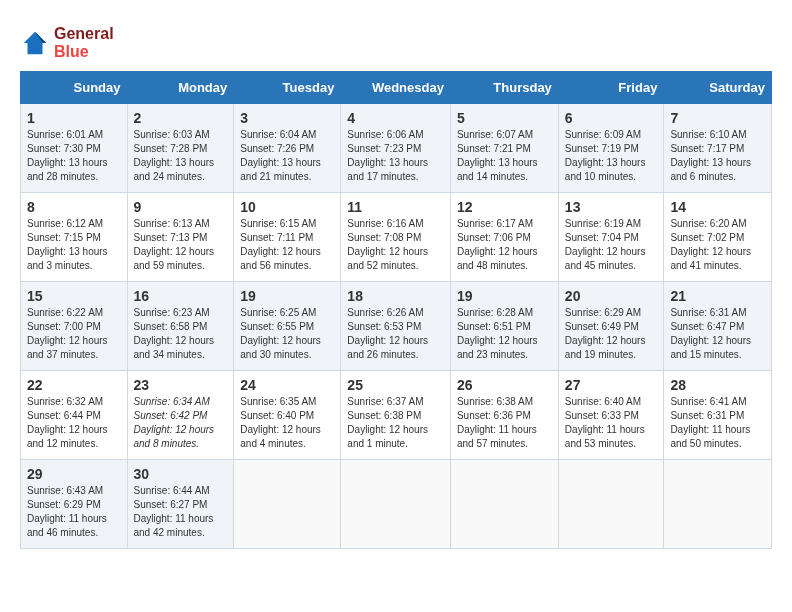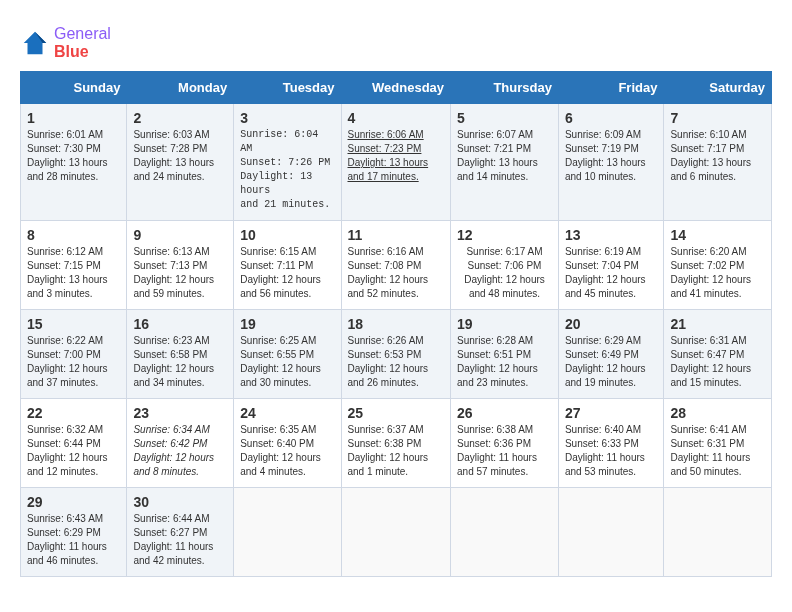--- a/index.html
+++ b/index.html
@@ -89,21 +89,21 @@
 </head>
 <body>
 
 <div class="header-section">
   <div class="logo">
     <svg class="logo-icon" viewBox="0 0 40 40">
       <polygon points="20,5 35,20 30,20 30,35 10,35 10,20 5,20" fill="#1a6fbe"></polygon>
       <polygon points="20,5 35,20 30,20" fill="#0a4a8a"></polygon>
     </svg>
     <div>
-      <div style="font-size:16px;font-weight:normal;color:#8b5cf6;">General</div>
+      <div style="font-size:16px;font-weight:bold;color:#7f1d1d;">General</div>
       <div style="font-size:16px;font-weight:bold;color:#ef4444;">Blue</div>
     </div>
   </div>
   <div class="title-block">
     <div class="main-title"></div>
     <div class="subtitle"></div>
   </div>
 </div>
 
 <table class="calendar-table">
@@ -129,28 +129,28 @@
         </td>
         <td>
           <span class="day-number">2</span>
           <div class="day-info" style="white-space: pre-line;">Sunrise: 6:03 AM
 Sunset: 7:28 PM
 Daylight: 13 hours
 and 24 minutes.</div>
         </td>
         <td>
           <span class="day-number">3</span>
-          <div class="day-info" style="white-space: pre-line; font-family: Liberation Mono, monospace;">Sunrise: 6:04 AM
+          <div class="day-info" style="white-space: pre-line;">Sunrise: 6:04 AM
 Sunset: 7:26 PM
 Daylight: 13 hours
 and 21 minutes.</div>
         </td>
         <td>
           <span class="day-number">4</span>
-          <div class="day-info" style="white-space: pre-line; text-decoration: underline;">Sunrise: 6:06 AM
+          <div class="day-info" style="white-space: pre-line;">Sunrise: 6:06 AM
 Sunset: 7:23 PM
 Daylight: 13 hours
 and 17 minutes.</div>
         </td>
         <td>
           <span class="day-number">5</span>
           <div class="day-info" style="white-space: pre-line;">Sunrise: 6:07 AM
 Sunset: 7:21 PM
 Daylight: 13 hours
 and 14 minutes.</div>
@@ -194,21 +194,21 @@
         </td>
         <td>
           <span class="day-number">11</span>
           <div class="day-info" style="white-space: pre-line;">Sunrise: 6:16 AM
 Sunset: 7:08 PM
 Daylight: 12 hours
 and 52 minutes.</div>
         </td>
         <td>
           <span class="day-number">12</span>
-          <div class="day-info" style="white-space: pre-line; text-align: center;">Sunrise: 6:17 AM
+          <div class="day-info" style="white-space: pre-line;">Sunrise: 6:17 AM
 Sunset: 7:06 PM
 Daylight: 12 hours
 and 48 minutes.</div>
         </td>
         <td>
           <span class="day-number">13</span>
           <div class="day-info" style="white-space: pre-line;">Sunrise: 6:19 AM
 Sunset: 7:04 PM
 Daylight: 12 hours
 and 45 minutes.</div>

